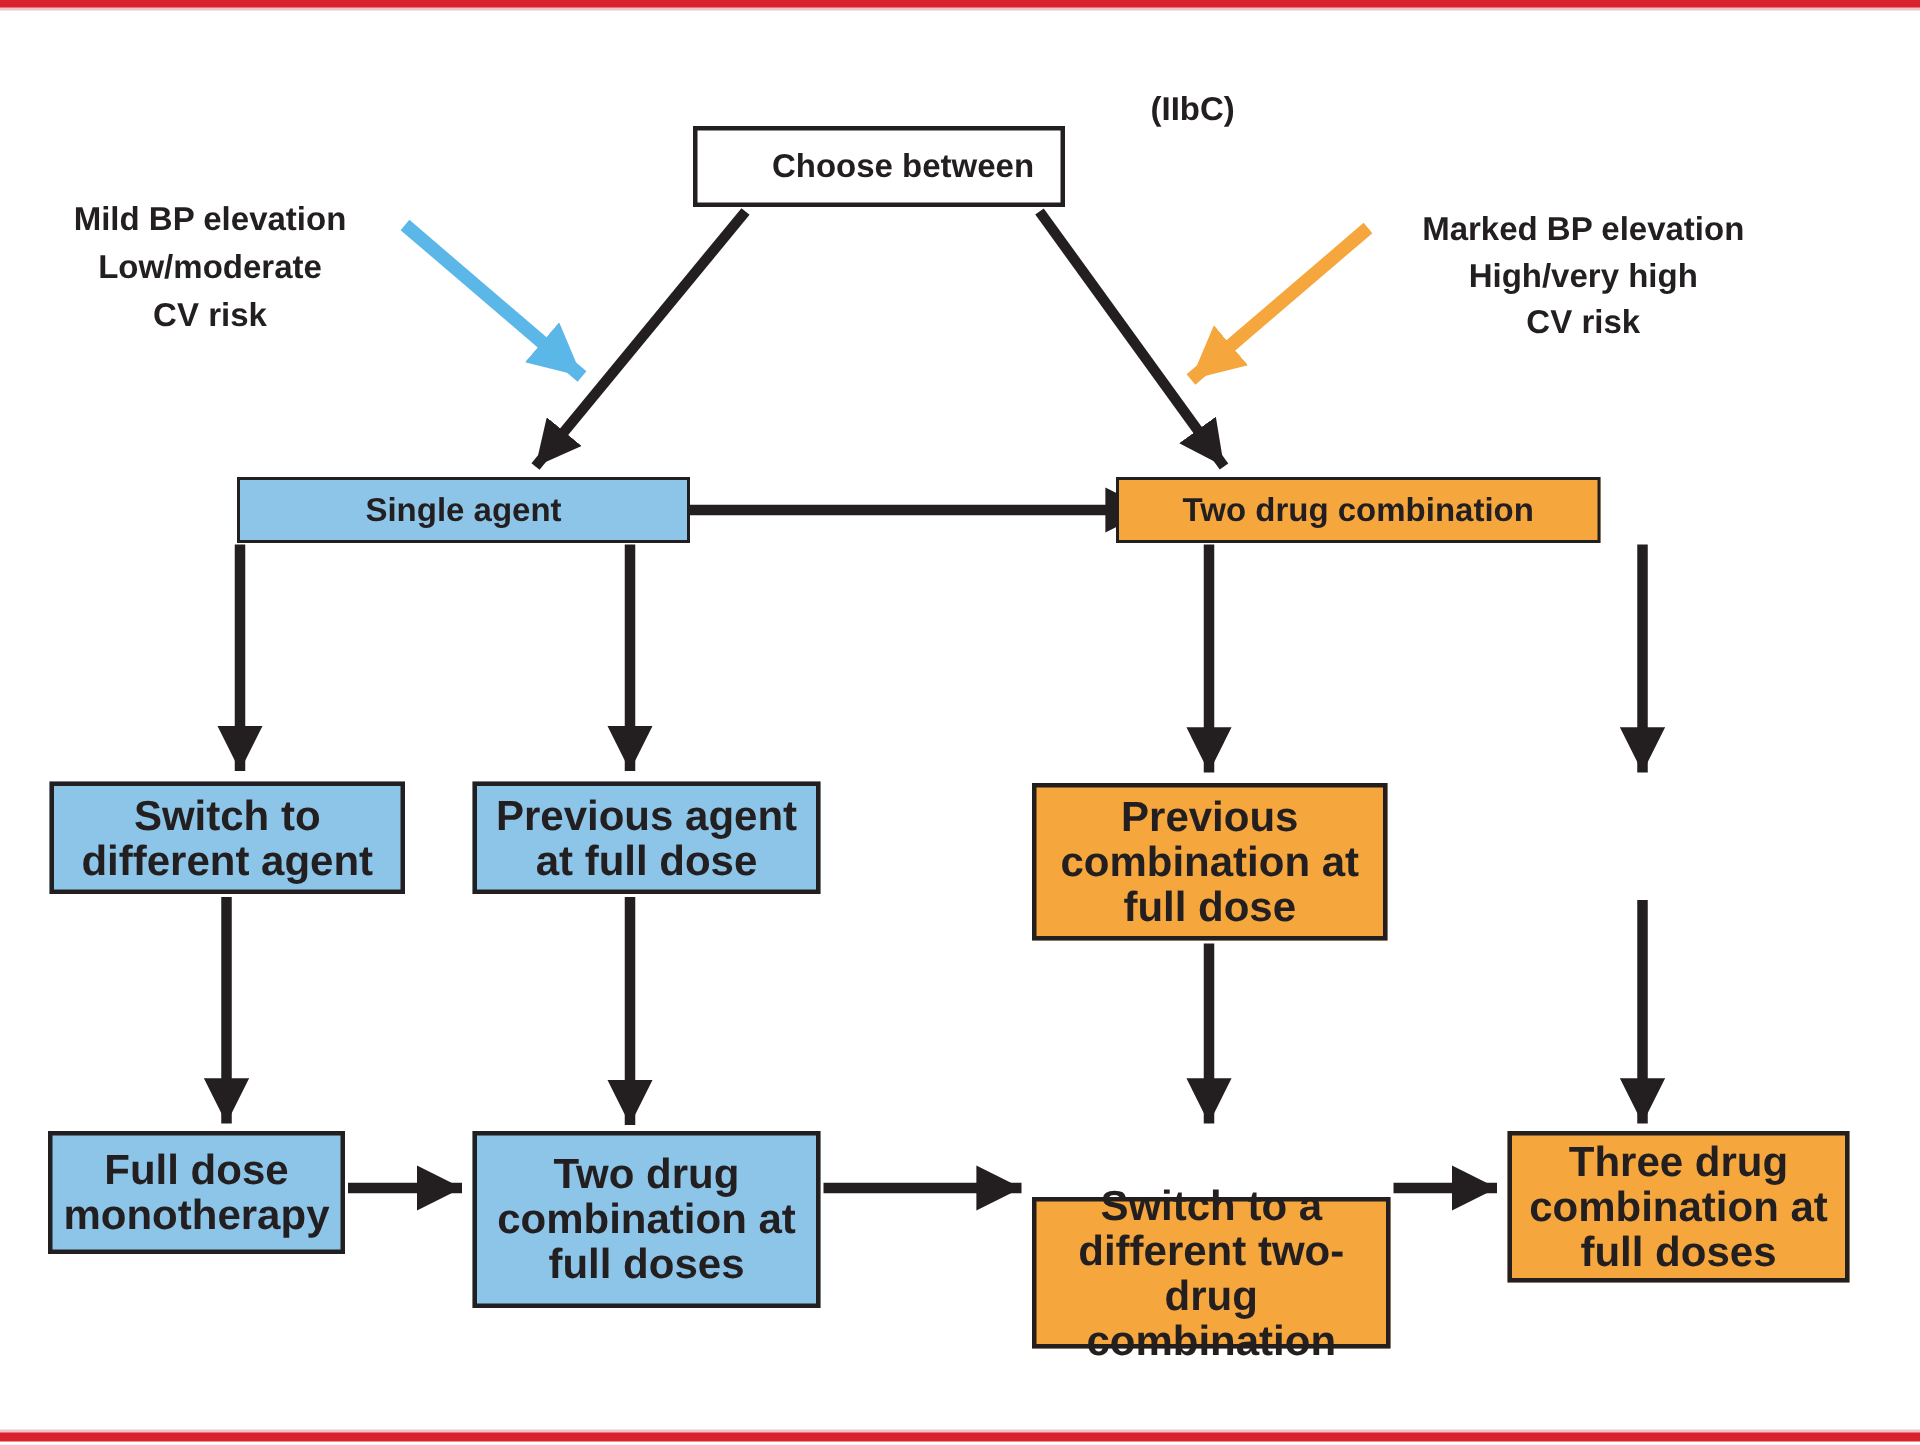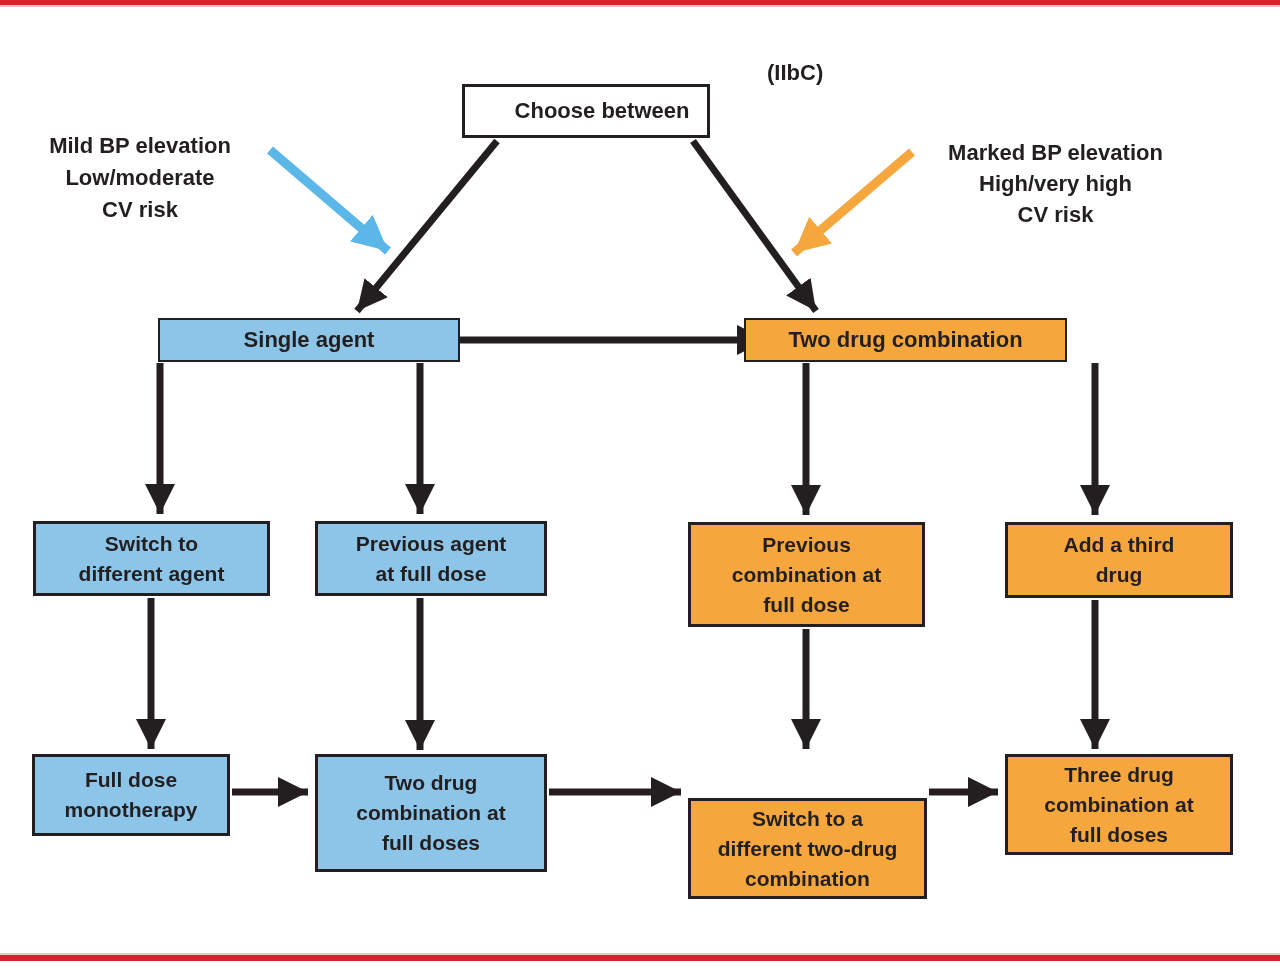--- a/index.html
+++ b/index.html
@@ -32,21 +32,21 @@
   .ln-orange{stroke:var(--orange-arrow);stroke-width:9;fill:none;}
   .mk-ink{fill:var(--ink);}
   .mk-blue{fill:var(--blue-arrow);}
   .mk-orange{fill:var(--orange-arrow);}
   .node{
     position:absolute;
     display:flex;align-items:center;justify-content:center;
     text-align:center;
     border:3px solid var(--ink);
     box-sizing:border-box;
-    font-size:21px;line-height:30px;
+    font-size:28px;line-height:30px;
     white-space:pre-line;
   }
   .node.white{background:#ffffff;font-size:22px;padding-left:32px;}
   .node.blue{background:var(--node-blue);}
   .node.orange{background:var(--node-orange);}
   .node.single-line{font-size:22px;}
   .side-label{
     position:absolute;text-align:center;
     font-size:22px;line-height:32px;
     white-space:pre-line;
@@ -114,22 +114,20 @@
   <div class="node blue" style="left:33px;top:521px;width:237px;height:75px;">Switch to
 different agent</div>
 
   <div class="node blue" style="left:315px;top:521px;width:232px;height:75px;">Previous agent
 at full dose</div>
 
   <div class="node orange" style="left:688px;top:522px;width:237px;height:105px;">Previous
 combination at
 full dose</div>
 
-  <div class="node orange" style="left:1005px;top:522px;width:228px;height:76px;">Add a third
-drug</div>
 
   <div class="node blue" style="left:32px;top:754px;width:198px;height:82px;">Full dose
 monotherapy</div>
 
   <div class="node blue" style="left:315px;top:754px;width:232px;height:118px;">Two drug
 combination at
 full doses</div>
 
   <div class="node orange" style="left:688px;top:754px;width:239px;height:101px;margin-top:44px;">Switch to a
 different two-drug

